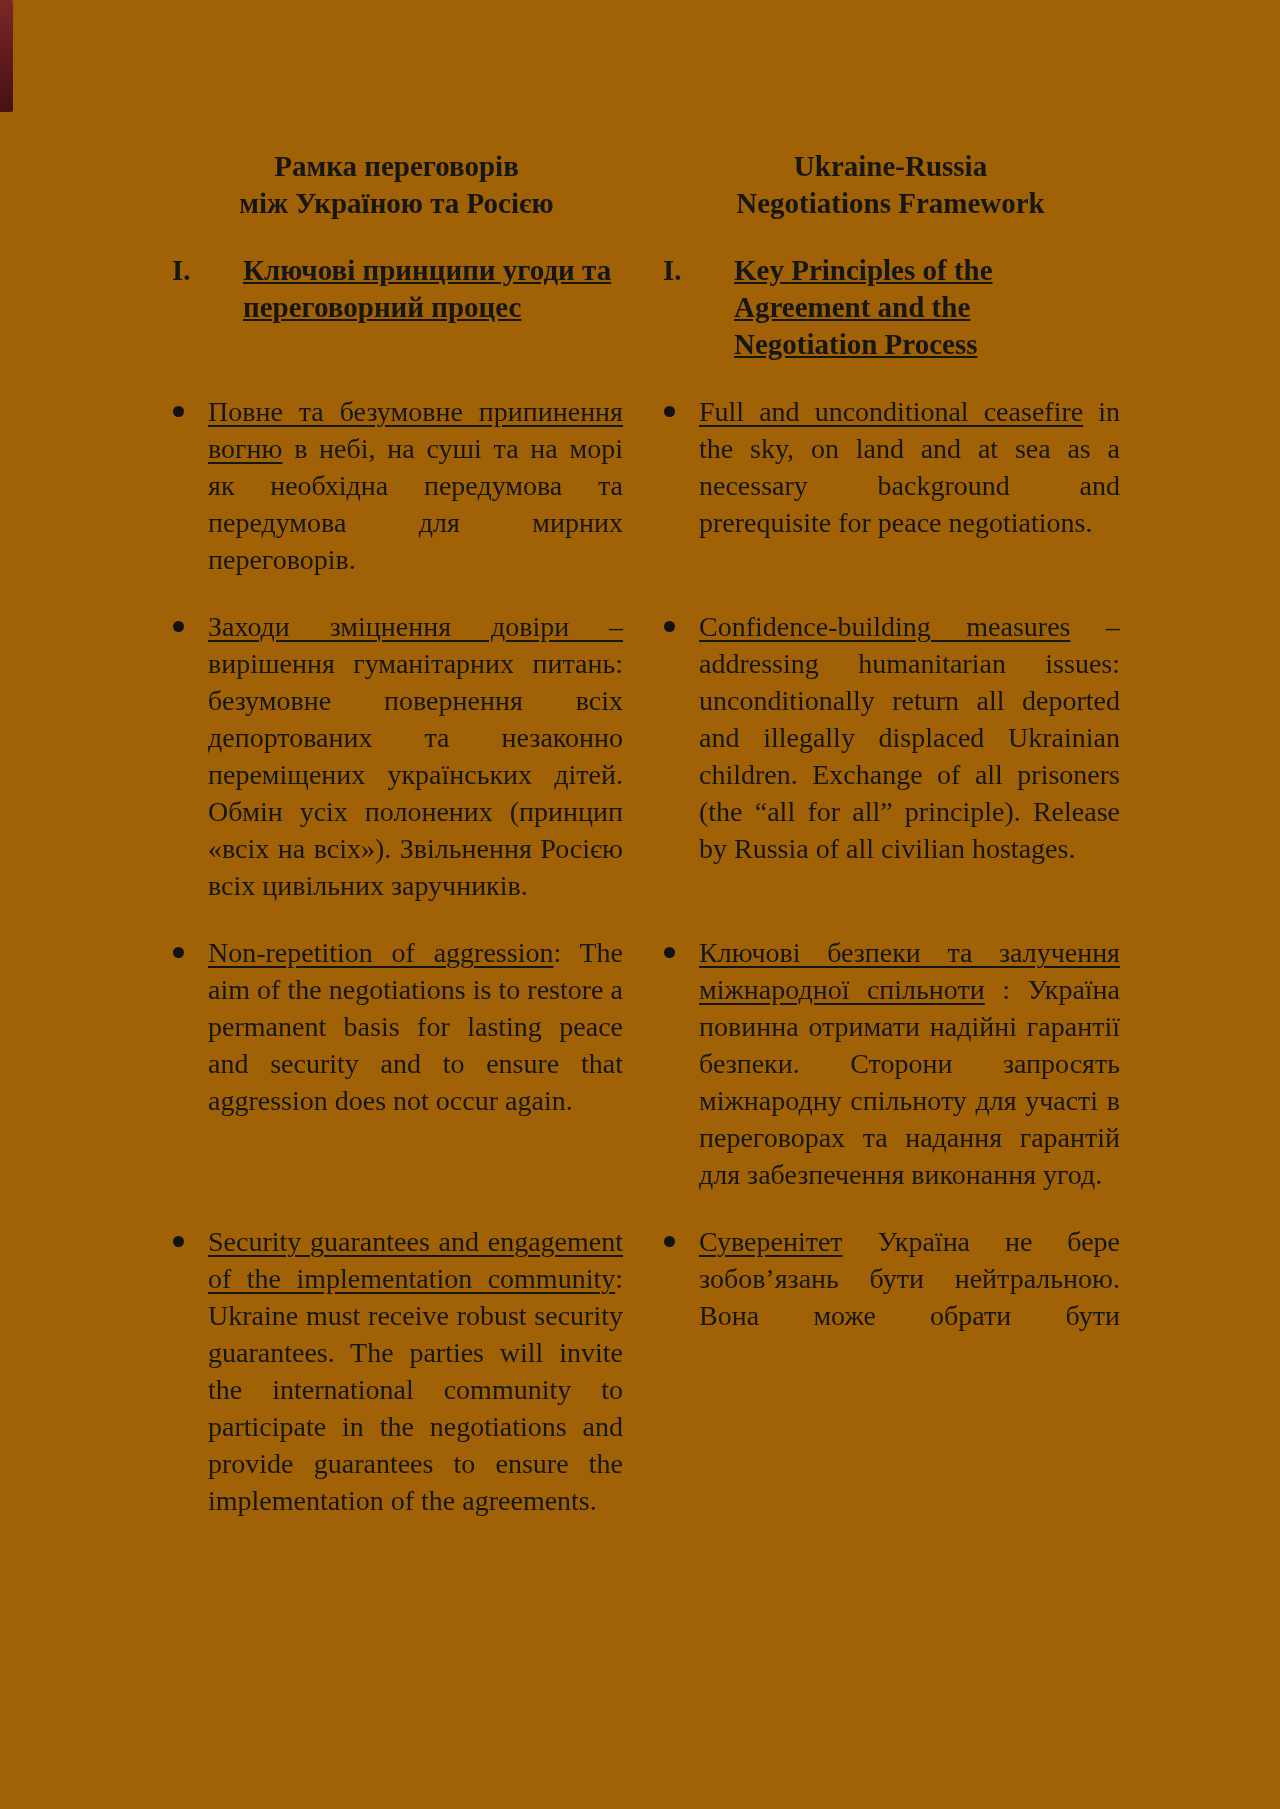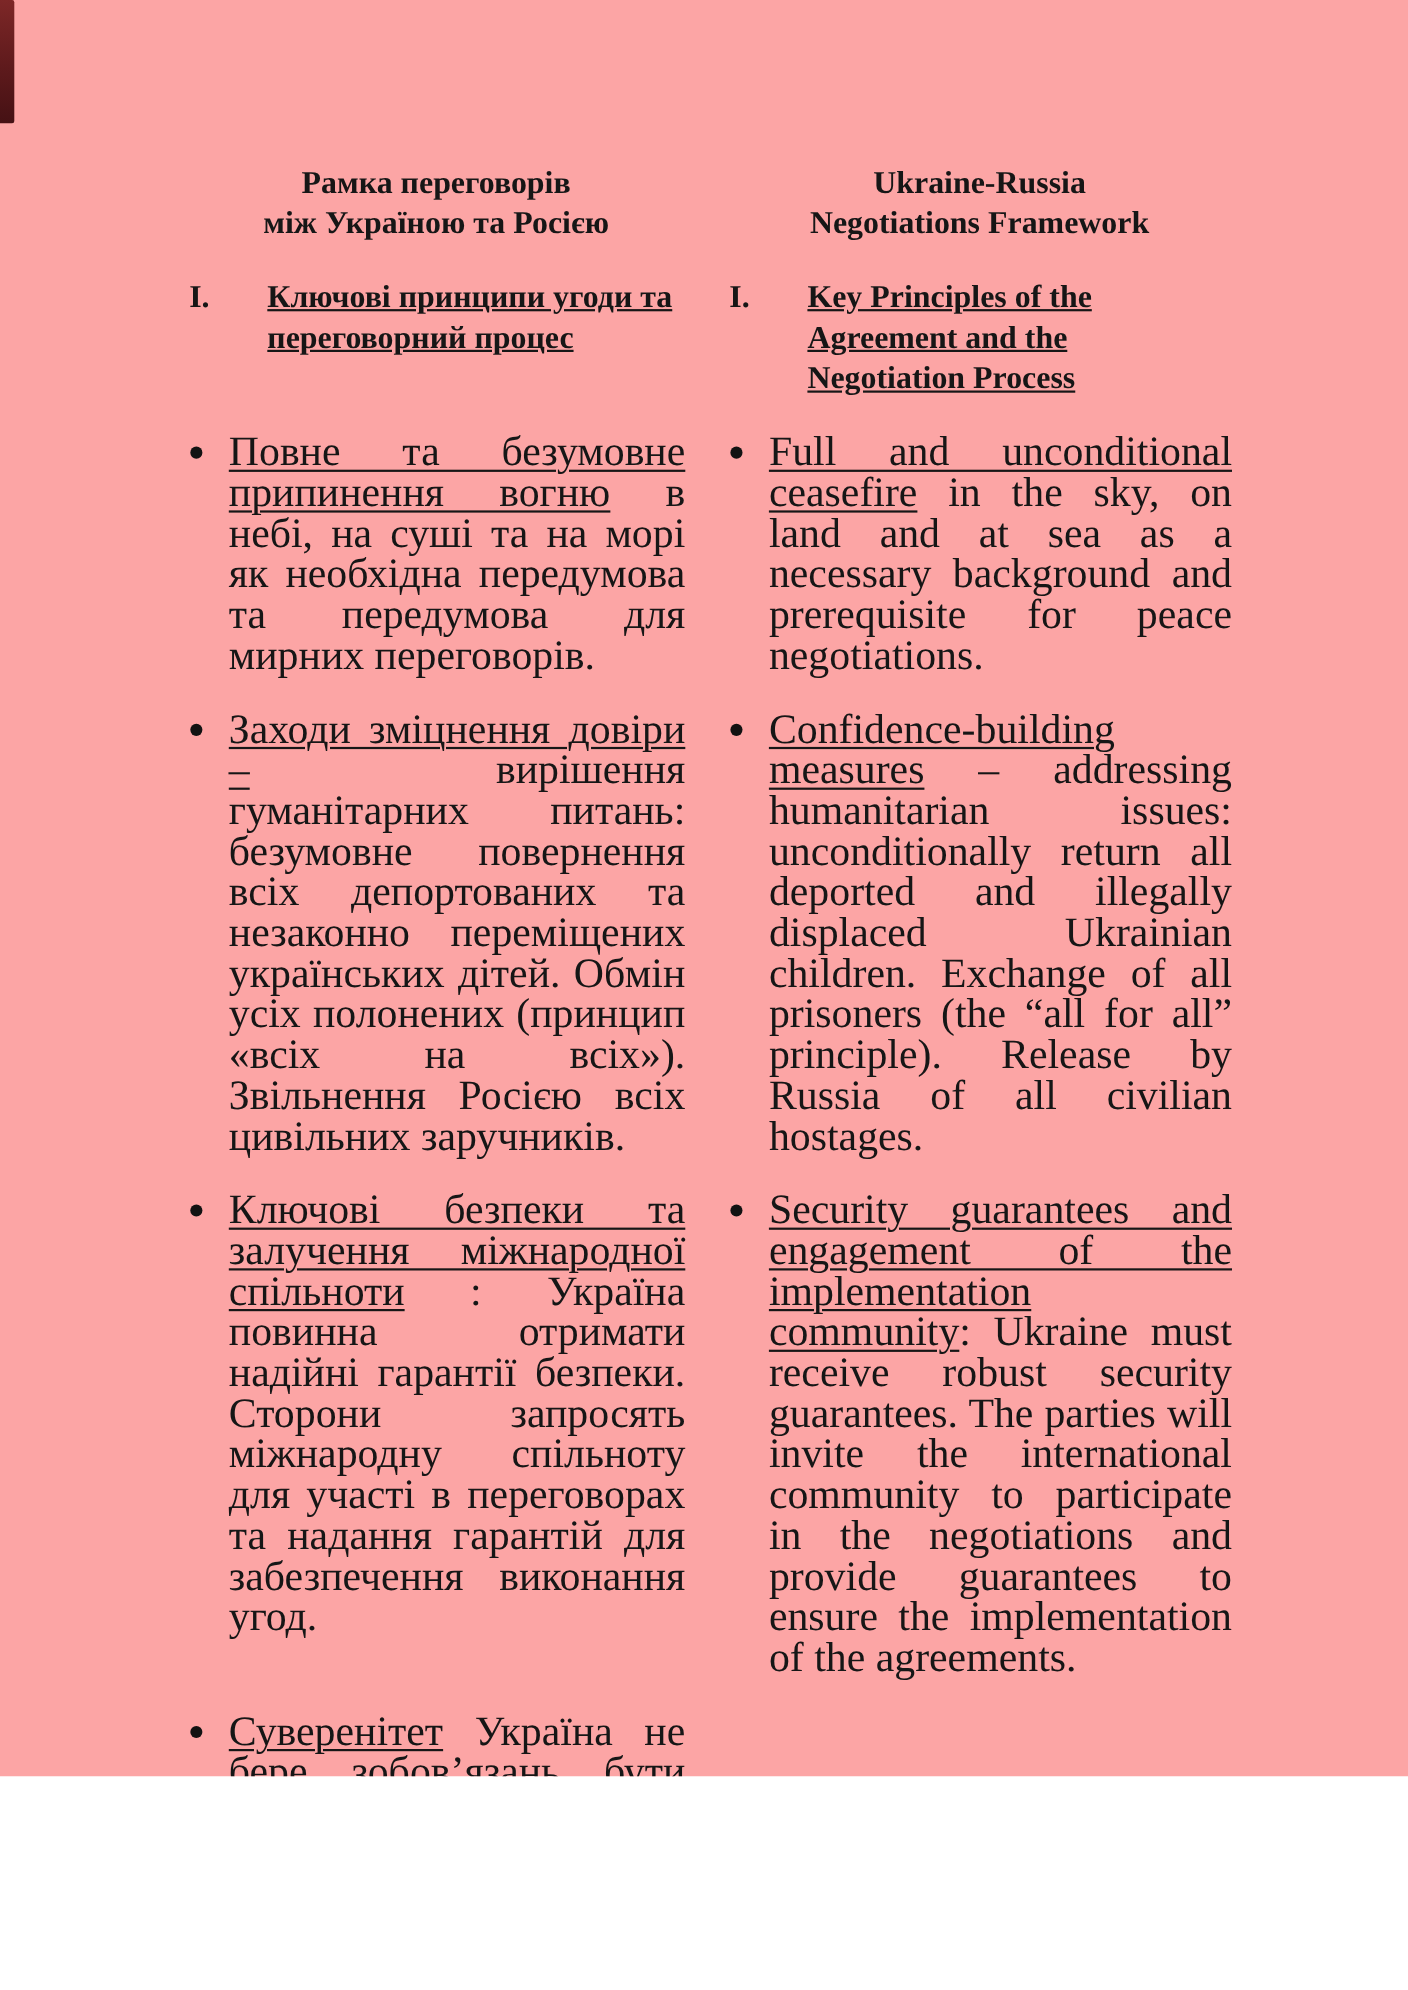--- a/index.html
+++ b/index.html
@@ -1,19 +1,19 @@
 <!DOCTYPE html>
 <html><head>
 <meta charset="utf-8">
 <style>
   html,body{margin:0;padding:0;}
   .page{
     position:relative;
-    width:1280px;height:1615px;
-    background:#fca5a5;
+    width:1280px;height:1809px;
+    background:#a16207;
     overflow:hidden;
     font-family:"Liberation Serif","DejaVu Serif",serif;
     color:#161616;
   }
   .artifact{
     position:absolute;left:0;top:0;width:13px;height:112px;
     background:linear-gradient(180deg,#7d2727 0%,#5e1a1c 55%,#451114 100%);
     border-radius:0 2px 2px 0;
   }
   .doc{
@@ -38,21 +38,21 @@
   .heading .num{position:absolute;left:2px;top:0;}
   .heading .htxt{white-space:pre-line;display:block;text-decoration:underline;}
   .bullet{position:relative;padding-left:38px;}
   .dot{
     position:absolute;left:3px;top:13px;
     width:11px;height:11px;border-radius:50%;
     background:#121212;
   }
   .para{
     margin:0;
-    font-size:38px;line-height:37px;
+    font-size:28px;line-height:37px;
     text-align:justify;
   }
   .para.cont{text-align-last:justify;}
   .lead{
     text-decoration:underline;
     text-decoration-thickness:2px;
     text-underline-offset:4px;
   }
 </style>
 </head>
@@ -92,20 +92,24 @@
 
     <div class="cell bullet">
       <span class="dot"></span>
       <p class="para"><span class="lead">Заходи зміцнення довіри –</span><span> вирішення гуманітарних питань: безумовне повернення всіх депортованих та незаконно переміщених українських дітей. Обмін усіх полонених (принцип «всіх на всіх»). Звільнення Росією всіх цивільних заручників.</span></p>
     </div>
     <div class="cell bullet">
       <span class="dot"></span>
       <p class="para"><span class="lead">Confidence-building measures</span><span> – addressing humanitarian issues: unconditionally return all deported and illegally displaced Ukrainian children. Exchange of all prisoners (the “all for all” principle). Release by Russia of all civilian hostages.</span></p>
     </div>
 
+    <div class="cell bullet">
+      <span class="dot"></span>
+      <p class="para"><span class="lead">Non-repetition of aggression</span><span>: The aim of the negotiations is to restore a permanent basis for lasting peace and security and to ensure that aggression does not occur again.</span></p>
+    </div>
 
     <div class="cell bullet">
       <span class="dot"></span>
       <p class="para"><span class="lead">Ключові безпеки та залучення міжнародної спільноти</span><span> : Україна повинна отримати надійні гарантії безпеки. Сторони запросять міжнародну спільноту для участі в переговорах та надання гарантій для забезпечення виконання угод.</span></p>
     </div>
     <div class="cell bullet">
       <span class="dot"></span>
       <p class="para"><span class="lead">Security guarantees and engagement of the implementation community</span><span>: Ukraine must receive robust security guarantees. The parties will invite the international community to participate in the negotiations and provide guarantees to ensure the implementation of the agreements.</span></p>
     </div>
 

